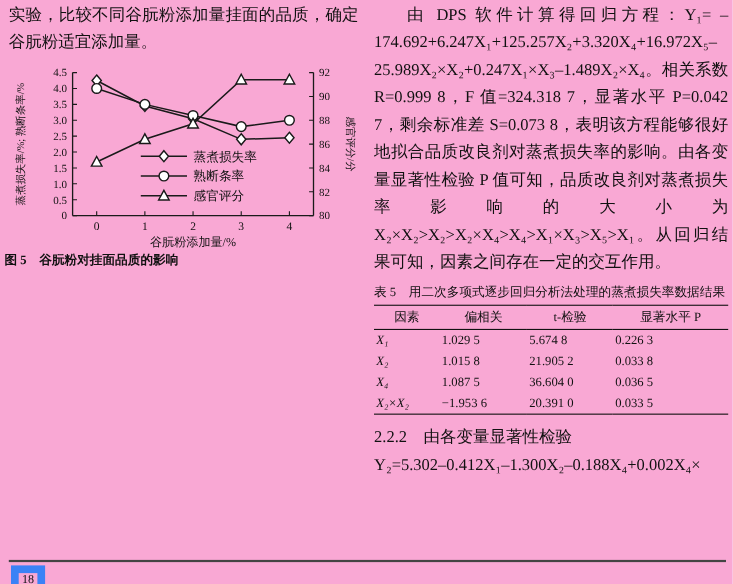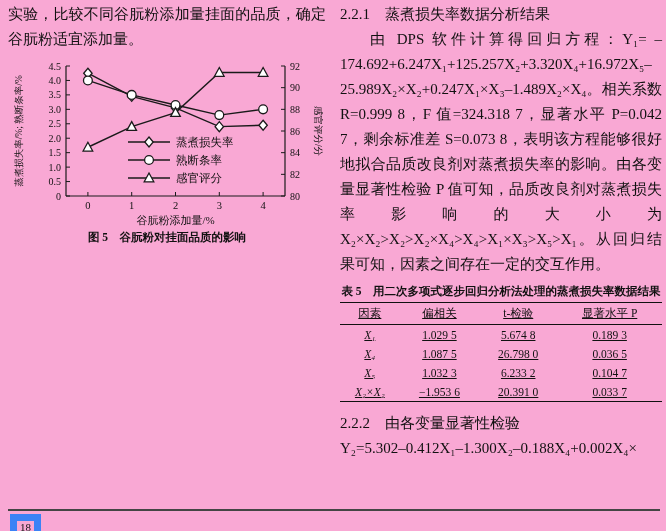--- a/index.html
+++ b/index.html
@@ -7,26 +7,26 @@
     position:relative;width:666px;height:531px;background:#f9a8d4;
     font-family:"Liberation Serif","DejaVu Serif",serif;color:#111;overflow:hidden;padding-left:24px;
   }
   .col-left{position:absolute;left:8px;top:2px;width:318px;}
   .col-right{position:absolute;left:340px;top:2px;width:322px;}
   p.body{margin:0;font-size:15px;line-height:25px;text-align:justify;text-justify:inter-ideograph;}
   p.indent{text-indent:2em;}
   .heading{margin:0;font-size:15px;line-height:25px;}
   .fig{margin-top:2px;margin-left:-4px;width:326px;text-align:center;}
   .fig svg{display:block;}
-  .fig-caption{font-weight:bold;font-size:11.5px;line-height:15px;margin-top:2px;text-align:center;}
-  .tbl-title{font-weight:bold;font-size:11.5px;line-height:15px;text-align:center;margin:7px 0 3px 0;}
+  .fig-caption{font-weight:bold;font-size:11.5px;line-height:15px;margin-top:2px;text-align:left;}
+  .tbl-title{font-weight:normal;font-size:11.5px;line-height:15px;text-align:left;margin:7px 0 3px 0;}
   table.datatable{width:100%;border-collapse:collapse;font-size:11.5px;
-    border-top:1.6px solid #111;border-bottom:1.6px solid #111;text-decoration:underline;}
+    border-top:1.6px solid #111;border-bottom:1.6px solid #111;}
   table.datatable th{border-bottom:1px solid #111;font-weight:normal;padding:3px 2px;text-align:center;}
-  table.datatable td{padding:2px 2px;text-align:center;height:15px;}
+  table.datatable td{padding:2px 2px;text-align:left;height:15px;}
   td.var{font-style:italic;}
   .eq{font-style:normal;}
   .eq-indent{margin-left:1.5em;}
   .footer-rule{position:absolute;left:8px;width:652px;top:509px;border-top:2px solid #444;}
   .page-num{position:absolute;left:10px;top:514px;border:7px solid #3b82f6;font-size:11px;
     line-height:13px;padding:0 3px;text-decoration:underline;font-family:"Liberation Serif",serif;}
 </style>
 </head>
 <body>
 
@@ -113,57 +113,56 @@
           <text x="172" y="110" text-anchor="start" font-size="11.5" fill="#111" font-family="&quot;Liberation Serif&quot;,&quot;DejaVu Serif&quot;,serif">熟断条率</text>
           <line x1="124" y1="124" x2="166" y2="124" stroke="#1a1a1a" stroke-width="1.4"></line>
           <path d="M 145 119 L 149.8 127.8 L 140.2 127.8 Z" fill="#fff" stroke="#1a1a1a" stroke-width="1.3"></path>
           <text x="172" y="128" text-anchor="start" font-size="11.5" fill="#111" font-family="&quot;Liberation Serif&quot;,&quot;DejaVu Serif&quot;,serif">感官评分</text>
         </svg>
       <div class="fig-caption">图 5　谷朊粉对挂面品质的影响</div>
     </div>
   </div>
 
   <div class="col-right">
-    <p class="heading">2.2.1　蒸煮损失率数据分析结果</p>
     <p class="body indent eq">由 DPS 软件计算得回归方程：Y₁= –174.692+6.247X₁+125.257X₂+3.320X₄+16.972X₅–25.989X₂×X₂+0.247X₁×X₃–1.489X₂×X₄。相关系数 R=0.999 8，F 值=324.318 7，显著水平 P=0.042 7，剩余标准差 S=0.073 8，表明该方程能够很好地拟合品质改良剂对蒸煮损失率的影响。由各变量显著性检验 P 值可知，品质改良剂对蒸煮损失率影响的大小为 X₂×X₂&gt;X₂&gt;X₂×X₄&gt;X₄&gt;X₁×X₃&gt;X₅&gt;X₁。从回归结果可知，因素之间存在一定的交互作用。</p>
 
     <div class="tbl-title">表 5　用二次多项式逐步回归分析法处理的蒸煮损失率数据结果</div>
     <table class="datatable">
       <thead>
         <tr>
           <th>因素</th>
           <th>偏相关</th>
           <th>t-检验</th>
           <th>显著水平 P</th>
         </tr>
       </thead>
       <tbody>
         <tr>
           <td class="var">X₁</td>
           <td>1.029 5</td>
           <td>5.674 8</td>
-          <td>0.189 3</td>
+          <td>0.226 3</td>
+        </tr>
+        <tr>
+          <td class="var">X₂</td>
+          <td>1.015 8</td>
+          <td>21.905 2</td>
+          <td>0.033 8</td>
         </tr>
         <tr>
           <td class="var">X₄</td>
           <td>1.087 5</td>
-          <td>26.798 0</td>
+          <td>36.604 0</td>
           <td>0.036 5</td>
-        </tr>
-        <tr>
-          <td class="var">X₅</td>
-          <td>1.032 3</td>
-          <td>6.233 2</td>
-          <td>0.104 7</td>
         </tr>
         <tr>
           <td class="var">X₂×X₂</td>
           <td>−1.953 6</td>
           <td>20.391 0</td>
-          <td>0.033 7</td>
+          <td>0.033 5</td>
         </tr>
       </tbody>
     </table>
 
     <p class="heading" style="margin-top:9px;">2.2.2　由各变量显著性检验</p>
     <p class="body eq-indent eq">Y₂=5.302–0.412X₁–1.300X₂–0.188X₄+0.002X₄×</p>
   </div>
 
   <div class="footer-rule"></div>
   <div class="page-num">18</div>

